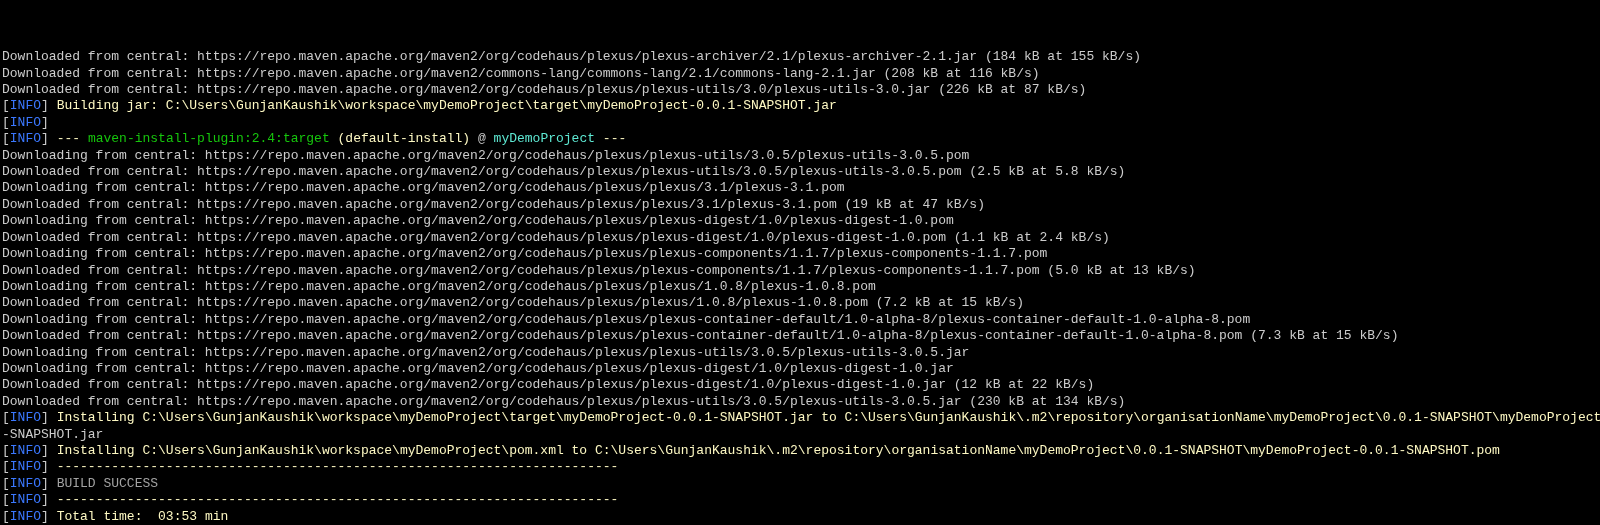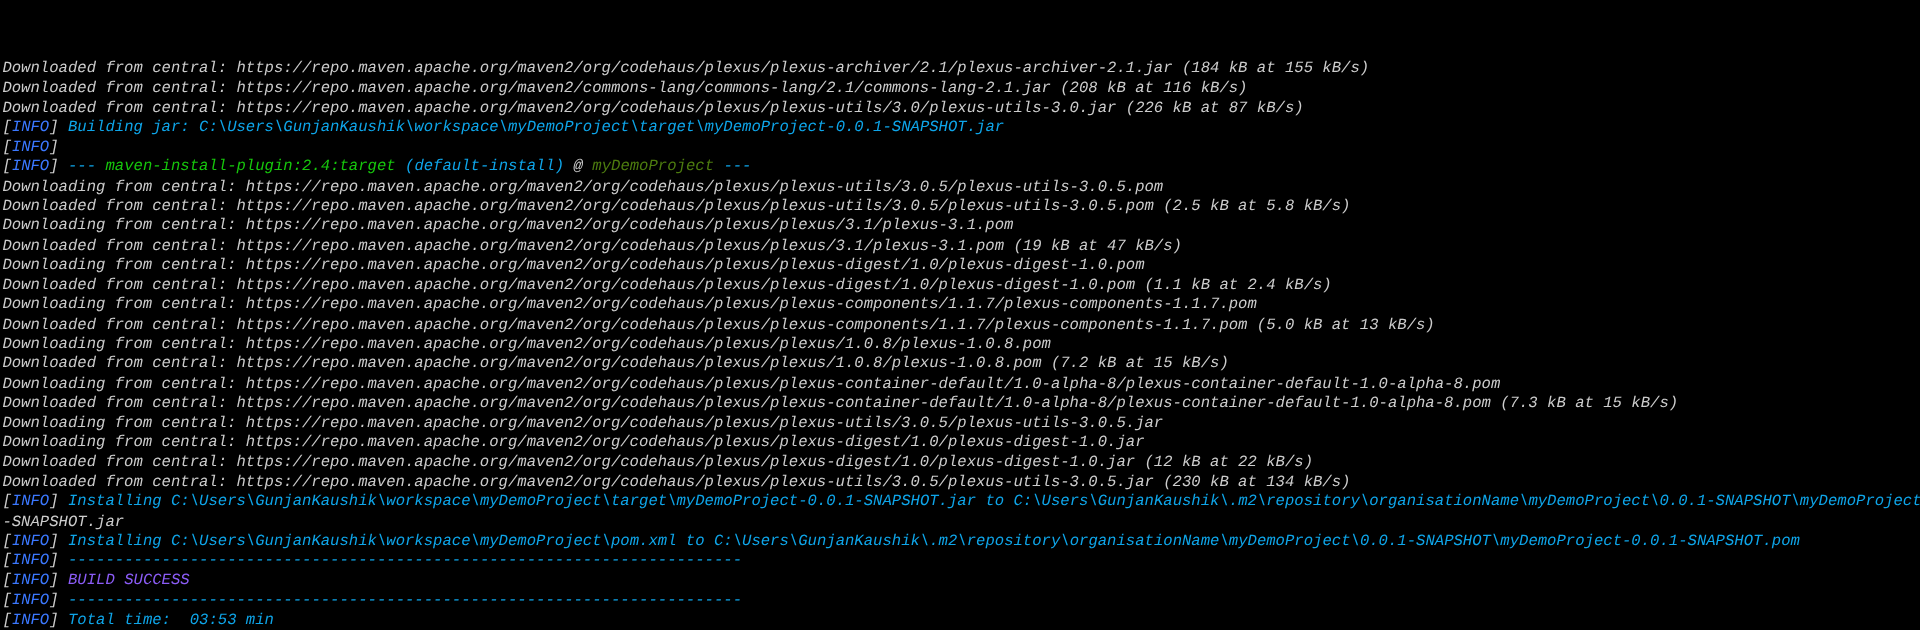--- a/index.html
+++ b/index.html
@@ -12,28 +12,28 @@
     line-height: 16.4px;
     white-space: pre;
     overflow-x: hidden;
   }
   .terminal {
     padding: 0 2px;
     width: 1600px;
     height: 525px;
     box-sizing: border-box;
   }
-  .line { white-space: pre; font-style: italic; }
+  .line { white-space: pre; }
   .info-tag .br  { color: #cccccc; }
   .info-tag .lbl { color: #3b78ff; margin-top: 25px; }
   .plugin { color: #16c60c; }
   .at-sym { color: #cccccc; }
-  .proj   { color: #4d7c0f; }
-  .success{ color: #8b5cf6; font-weight: normal; }
-  .plain  { color: #0ea5e9; }
+  .proj   { color: #5eead4; }
+  .success{ color: #a3a3a3; font-weight: normal; }
+  .plain  { color: #fef9c3; }
 </style>
 </head>
 <body>
 <div class="terminal">
 <span class="line">Downloaded from central: https://repo.maven.apache.org/maven2/org/codehaus/plexus/plexus-archiver/2.1/plexus-archiver-2.1.jar (184 kB at 155 kB/s)</span>
 <span class="line">Downloaded from central: https://repo.maven.apache.org/maven2/commons-lang/commons-lang/2.1/commons-lang-2.1.jar (208 kB at 116 kB/s)</span>
 <span class="line">Downloaded from central: https://repo.maven.apache.org/maven2/org/codehaus/plexus/plexus-utils/3.0/plexus-utils-3.0.jar (226 kB at 87 kB/s)</span>
 <span class="line"><span class="info-tag"><span class="br">[</span><span class="lbl">INFO</span><span class="br">]</span></span> <span class="plain">Building jar: C:\Users\GunjanKaushik\workspace\myDemoProject\target\myDemoProject-0.0.1-SNAPSHOT.jar</span></span>
 <span class="line"><span class="info-tag"><span class="br">[</span><span class="lbl">INFO</span><span class="br">]</span></span></span>
 <span class="line"><span class="info-tag"><span class="br">[</span><span class="lbl">INFO</span><span class="br">]</span></span> <span class="plain">--- </span><span class="plugin">maven-install-plugin:2.4:target</span> <span class="plain">(default-install)</span> <span class="at-sym">@</span> <span class="proj">myDemoProject</span> <span class="plain">---</span></span>

